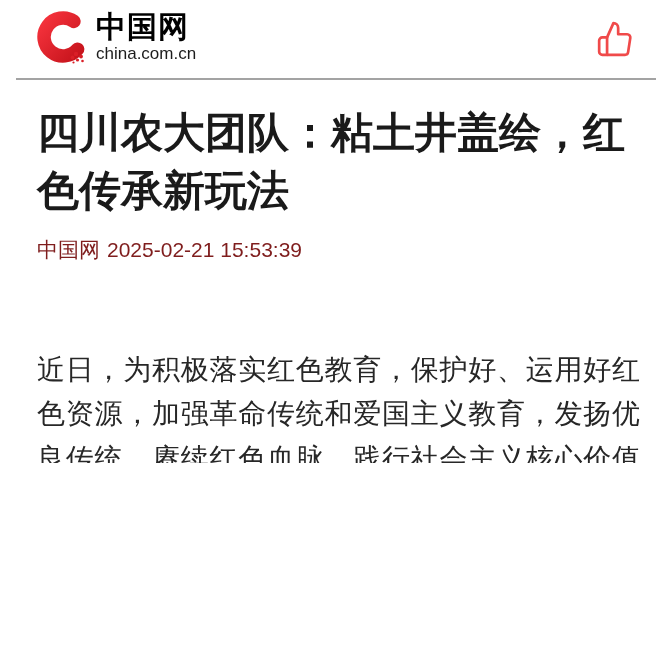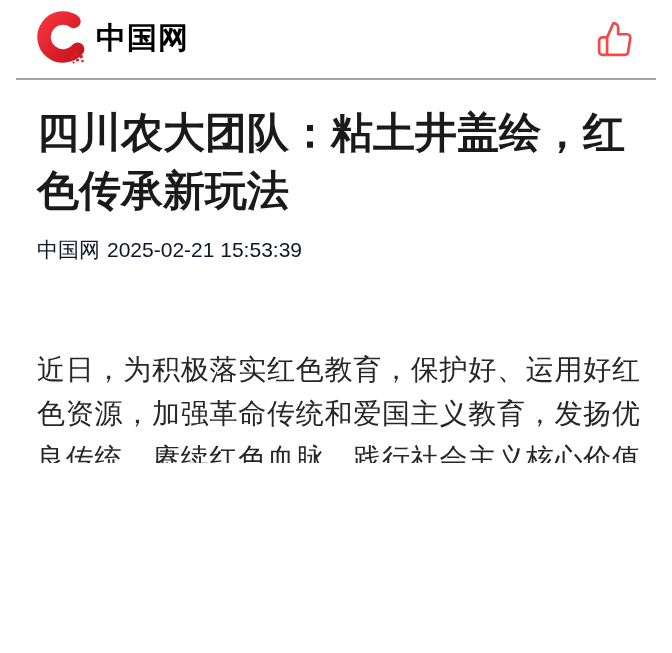--- a/index.html
+++ b/index.html
@@ -74,21 +74,21 @@
     margin: 24px 0 16px 0;
     font-size: 42px;
     font-weight: 700;
     color: #1a1a1a;
     line-height: 1.38;
     word-break: break-all;
   }
   .byline {
     margin-top: 16px;
     font-size: 21px;
-    color: #0f172a;
+    color: #7f1d1d;
   }
   .byline .src { margin-right: 7px; }
   .body-text {
     margin: 84px 0 0 0;
     font-size: 28px;
     color: #272727;
     line-height: 1.59;
     word-break: break-all;
     text-align: justify;
     text-justify: inter-ideograph;
@@ -115,20 +115,21 @@
             <circle cx="45" cy="46.5" r="1.9"></circle>
             <circle cx="36.5" cy="47.5" r="1.9"></circle>
             <circle cx="41.5" cy="50" r="1.6"></circle>
             <circle cx="46.5" cy="51" r="1.3"></circle>
             <circle cx="37.5" cy="52.5" r="1.1"></circle>
           </g>
         </svg>
       </span>
       <span class="brand-text">
         <span class="brand-name">中国网</span>
+        <span class="brand-domain">china.com.cn</span>
       </span>
     </a>
 
     <button class="like-btn">
       <svg viewBox="0 0 24 24" fill="none" stroke="#f04a4a" stroke-width="1.7" stroke-linejoin="round" stroke-linecap="round" aria-hidden="true">
         <path d="M14 9V5a3 3 0 0 0-3-3l-4 9v11h11.28a2 2 0 0 0 2-1.7l1.38-9a2 2 0 0 0-2-2.3z"></path>
         <path d="M7 22H4a2 2 0 0 1-2-2v-7a2 2 0 0 1 2-2h3"></path>
       </svg>
     </button>
   </header>

